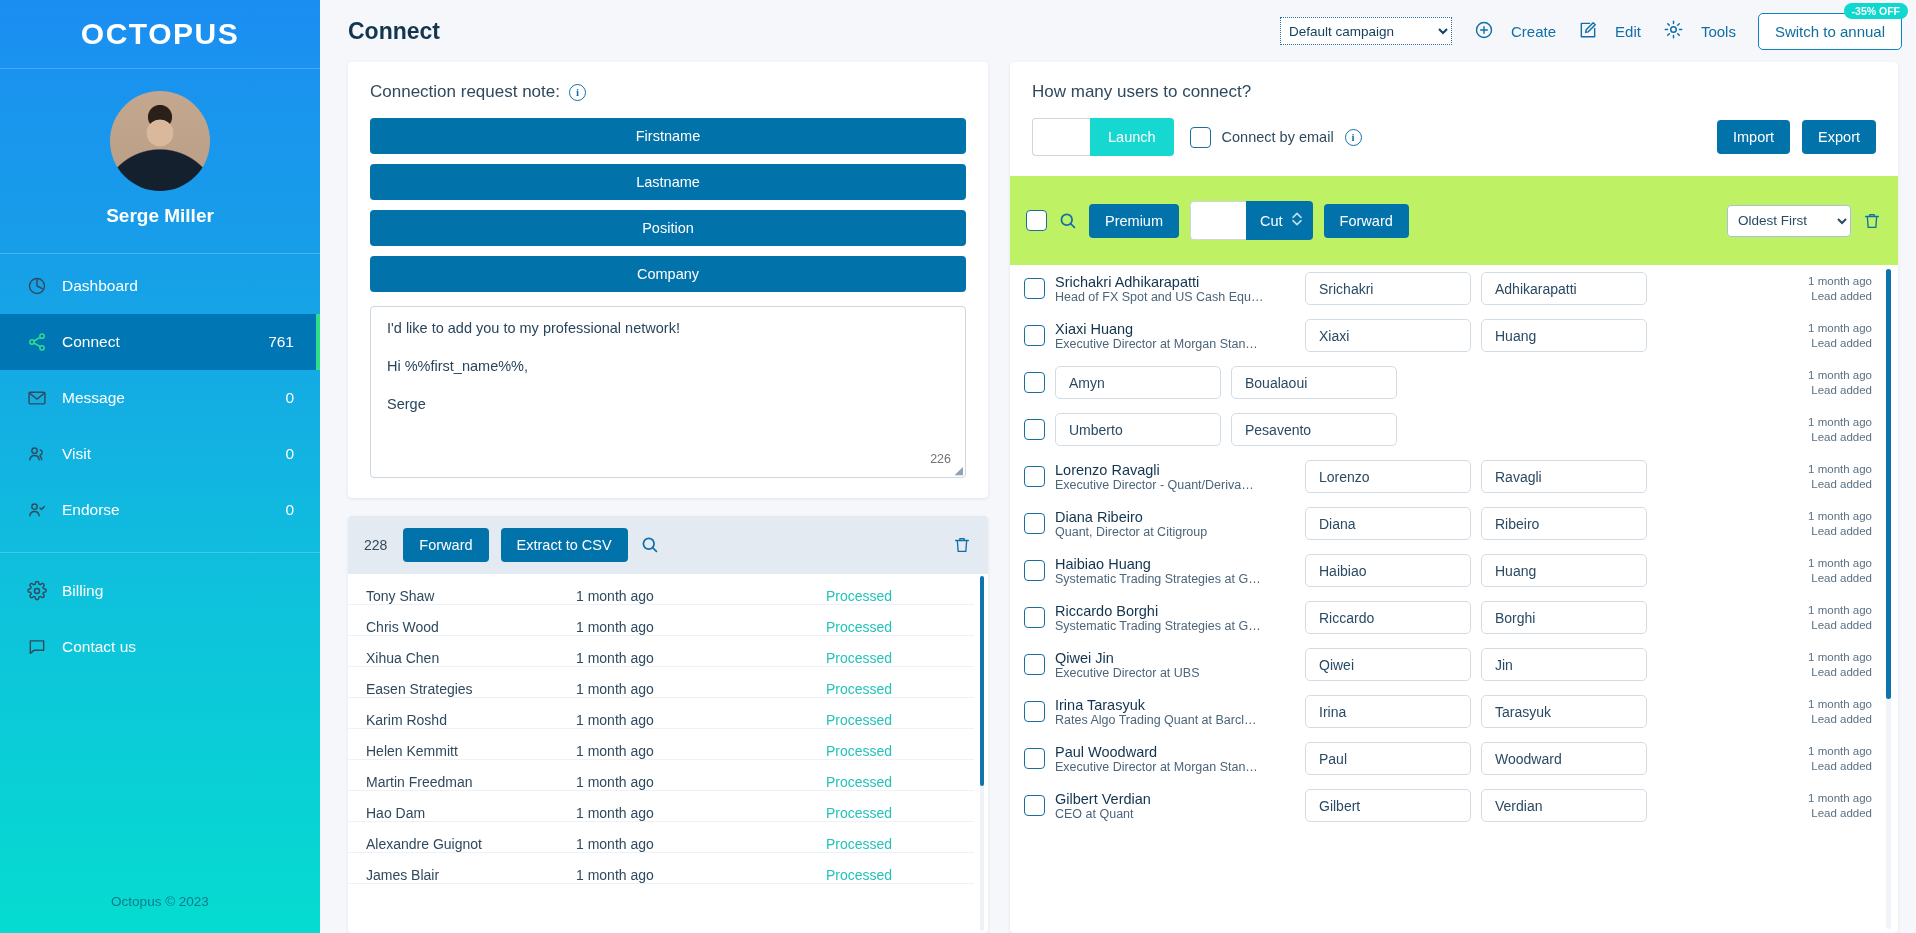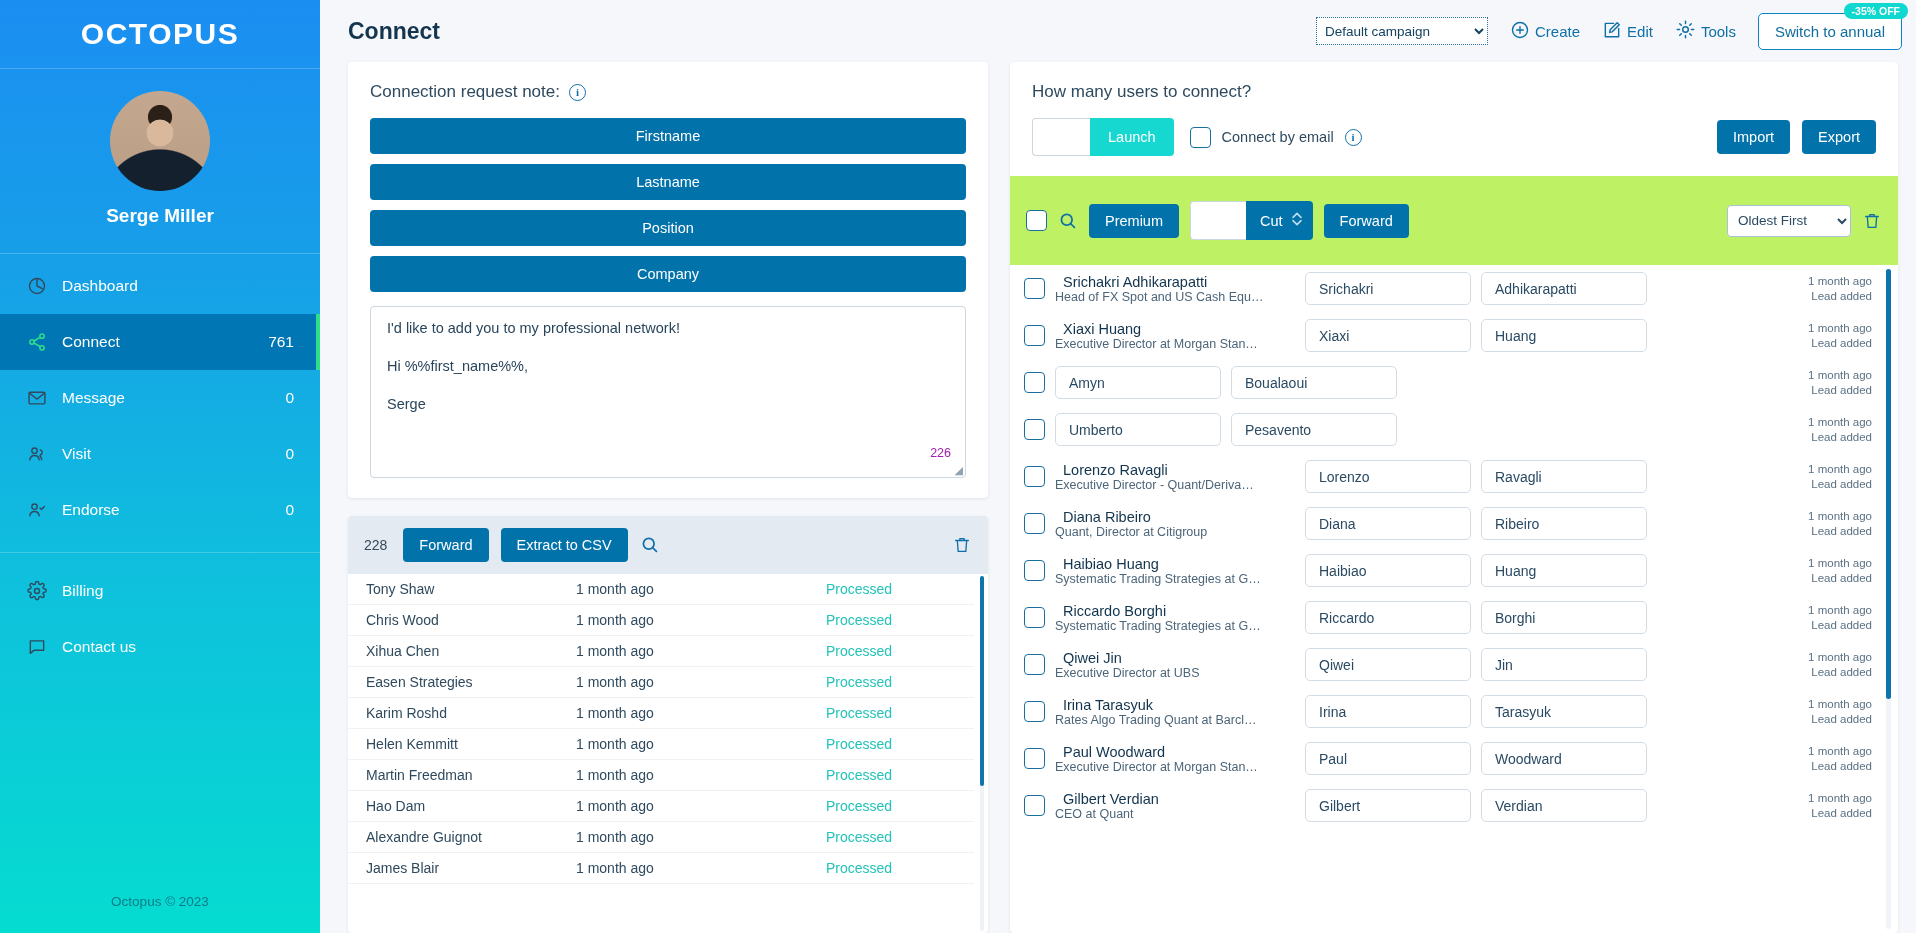--- a/index.html
+++ b/index.html
@@ -61,21 +61,21 @@
     flex: 0 0 62px;
   }
   .page-title { font-size: 23px; font-weight: bold; color: #13354f; }
   .topbar-right { margin-left: auto; display: flex; align-items: center; gap: 22px; }
   .campaign-select {
     width: 172px; height: 28px; font-size: 13.5px; color: #14425f;
     border: 1px dotted #2a6f9e; background: #fff; padding: 0 4px;
     font-family: "Liberation Sans", sans-serif;
   }
   .tb-btn {
-    display: flex; align-items: center; gap: 5px; color: #0f6fa8; font-size: 15px;
+    display: flex; align-items: center; gap: 17px; color: #0f6fa8; font-size: 15px;
     cursor: pointer; background: none; border: none; font-family: "Liberation Sans", sans-serif;
   }
   .switch-wrap { position: relative; }
   .switch-btn {
     border: 1px solid #0c85c4; color: #0f6e9e; background: #fff; border-radius: 5px;
     padding: 9px 16px; font-size: 15px; cursor: pointer; font-family: "Liberation Sans", sans-serif;
   }
   .off-badge {
     position: absolute; right: -6px; top: -10px; background: #0fd8d0; color: #fff;
     font-size: 10.5px; font-weight: bold; border-radius: 10px; padding: 2px 8px; white-space: nowrap;
@@ -98,38 +98,38 @@
   .token-row { display: flex; gap: 10px; margin: 16px 0 14px; flex-direction: column; }
   .token {
     background: #0272ab; color: #fff; border: none; border-radius: 4px;
     padding: 10px 16px; font-size: 14.5px; cursor: pointer; font-family: "Liberation Sans", sans-serif;
   }
   .note-area {
     position: relative; border: 1px solid #cdd7e0; border-radius: 4px; height: 172px;
     padding: 14px 16px; font-size: 14.5px; color: #29455c; line-height: 1.1;
   }
   .note-line { margin-bottom: 22px; }
-  .char-count { position: absolute; right: 14px; bottom: 16px; font-size: 12.5px; color: #a21caf; }
+  .char-count { position: absolute; right: 14px; bottom: 10px; font-size: 12.5px; color: #737373; }
   .resize-grip { position: absolute; right: 2px; bottom: 1px; color: #90a2b1; font-size: 11px; }
 
   
   .proc-card { flex: 1; display: flex; flex-direction: column; min-height: 0; overflow: hidden; }
   .proc-toolbar {
     background: #e4eaf2; display: flex; align-items: center; gap: 12px; padding: 12px 16px; flex: 0 0 auto;
   }
   .proc-count { font-size: 14px; color: #34495c; margin-right: 4px; }
   .btn-blue {
     background: #0272ab; color: #fff; border: none; border-radius: 4px; padding: 9px 16px;
     font-size: 14.5px; cursor: pointer; font-family: "Liberation Sans", sans-serif;
   }
   .icon-btn { background: none; border: none; cursor: pointer; color: #0f6fa8; display: flex; align-items: center; }
   .trash-right { margin-left: auto; }
   .proc-list { flex: 1; overflow: hidden; position: relative; padding-right: 14px; }
   .proc-row {
-    display: flex; align-items: center; height: 31px; padding: 0 6px 0 18px;
+    display: flex; align-items: flex-end; height: 31px; padding: 0 6px 0 18px;
     border-bottom: 1px solid #eef1f5; font-size: 14px; color: #2f4a5e;
   }
   .proc-row .nm { flex: 0 0 210px; }
   .proc-row .ago { flex: 0 0 250px; }
   .proc-row .st { color: #22c3b8; }
   .scroll-track { position: absolute; right: 4px; top: 2px; bottom: 2px; width: 4px; background: #eef1f5; border-radius: 2px; }
   .scroll-thumb { position: absolute; right: 4px; top: 2px; width: 4px; height: 210px; background: #0d74ad; border-radius: 2px; }
 
   
   .right-card { background: #fff; border-radius: 4px; box-shadow: 0 1px 3px rgba(20,50,80,.10); flex: 1; display: flex; flex-direction: column; min-height: 0; overflow: hidden; }
@@ -166,21 +166,21 @@
   .sort-select {
     margin-left: auto; width: 124px; height: 32px; border: 1px solid #aac2d6; border-radius: 4px;
     font-size: 13.5px; color: #2a4a63; background: #fff; padding: 0 6px;
     font-family: "Liberation Sans", sans-serif;
   }
 
   .lead-list { flex: 1; overflow: hidden; position: relative; }
   .lead-row { display: flex; align-items: center; gap: 10px; padding: 7px 26px 7px 14px; position: relative; }
   .lead-cb { width: 21px; height: 21px; border: 1.6px solid #1b6f9e; border-radius: 4px; background: #fff; flex: 0 0 21px; cursor: pointer; }
   .lead-ident { flex: 0 0 240px; min-width: 0; }
-  .lead-name { font-size: 14.5px; color: #12344e; white-space: nowrap; overflow: hidden; text-overflow: ellipsis; margin-left: 8px; }
+  .lead-name { font-size: 14.5px; color: #12344e; white-space: nowrap; overflow: hidden; text-overflow: ellipsis; }
   .lead-title { font-size: 12.5px; color: #4c6579; white-space: nowrap; overflow: hidden; text-overflow: ellipsis; }
   .lead-field {
     flex: 0 0 166px; border: 1px solid #d3dce5; border-radius: 5px; height: 33px;
     display: flex; align-items: center; padding: 0 13px; font-size: 14px; color: #2a4a63; background: #fff;
   }
   .lead-meta { margin-left: auto; text-align: right; font-size: 11.5px; color: #5b7183; line-height: 1.25; }
   .lead-scroll-track { position: absolute; right: 7px; top: 4px; bottom: 4px; width: 5px; background: #f0f3f7; border-radius: 3px; }
   .lead-scroll-thumb { position: absolute; right: 7px; top: 4px; width: 5px; height: 430px; background: #0d74ad; border-radius: 3px; }
 </style>
 </head>

